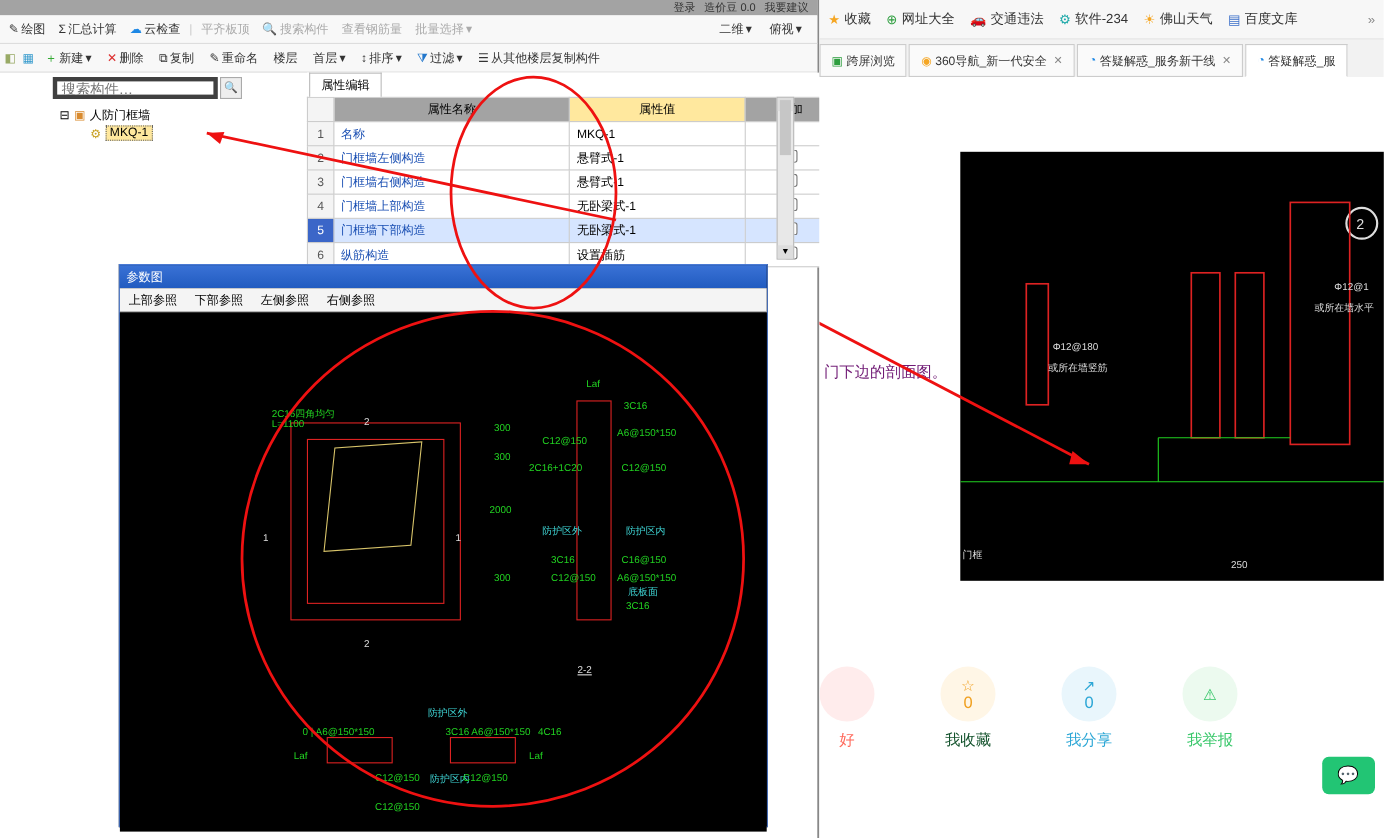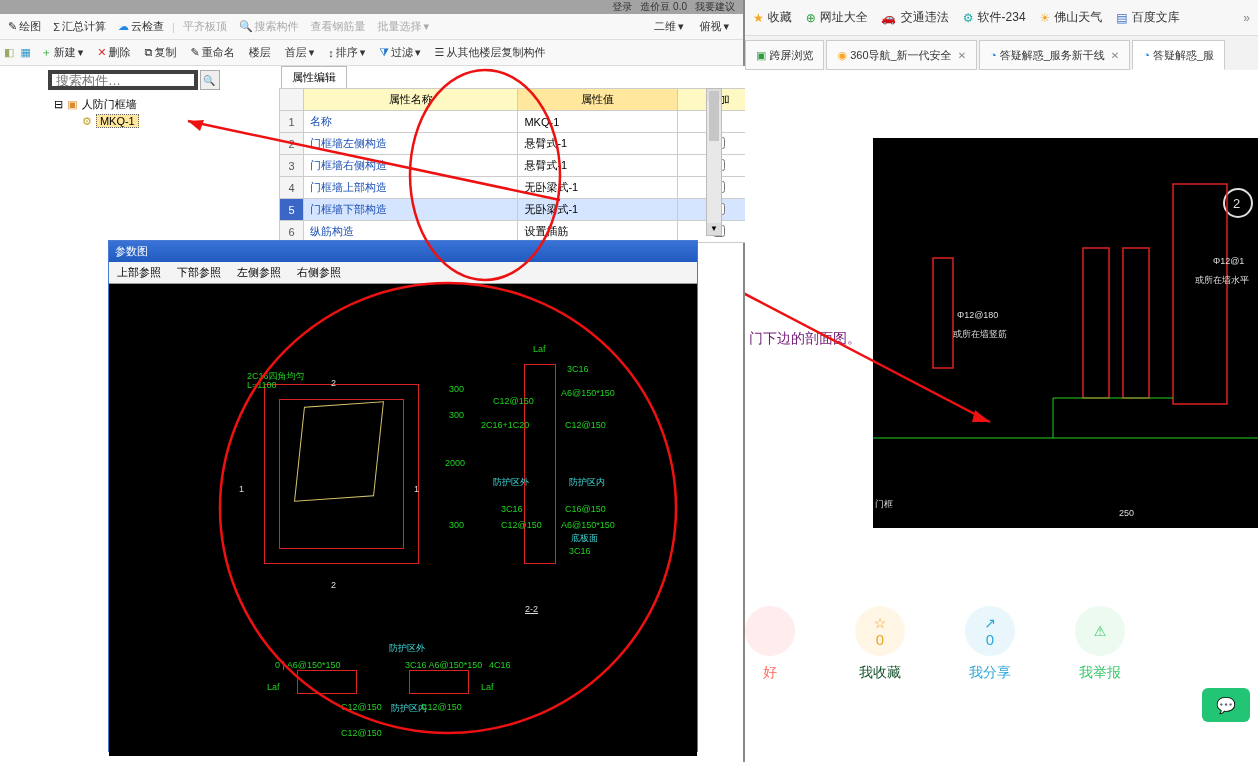--- a/index.html
+++ b/index.html
@@ -29,21 +29,21 @@
 .tree { position: absolute; top: 96px; left: 54px; font-size: 11px; }
 .tree-row { display: flex; align-items: center; gap: 4px; padding: 1px 0; }
 .tree-row.child { padding-left: 28px; }
 .tree-sel { background: #ffe89e; padding: 0 3px; border: 1px dotted #666; }
 
 
 .prop-panel { position: absolute; top: 66px; left: 238px; width: 482px; background: #fff; margin-left: 41px; }
 .prop-tab { display: inline-block; background: #fff; border: 1px solid #bbb; border-bottom: none; padding: 3px 10px; font-size: 11px; margin-left: 2px; }
 .prop-table { border: 1px solid #bbb; border-collapse: collapse; width: 100%; font-size: 11px; }
 .prop-table th, .prop-table td { border: 1px solid #ccc; padding: 3px 6px; text-align: left; height: 18px; }
-.prop-table th { background: #fef9c3; font-weight: normal; text-align: center; }
+.prop-table th { background: #a3a3a3; font-weight: normal; text-align: center; }
 .prop-table th.val { background: #ffe89e; }
 .prop-table .rownum { width: 24px; text-align: center; background: #f4f4f4; color: #555; }
 .prop-table .name-cell { color: #1a4fb3; }
 .prop-table tr.sel td { background: #d6e5ff; }
 .prop-table tr.sel td.rownum { background: #3b66c8; color: #fff; }
 .prop-table .chk { text-align: center; }
 .prop-table .chk input { width: 12px; height: 12px; }
 
 .vscroll { position: absolute; top: 88px; left: 706px; width: 16px; height: 148px; background: #e8e8e8; border: 1px solid #bbb; }
 .vscroll .thumb { position: absolute; top: 2px; left: 2px; right: 2px; height: 50px; background: #c6c6c6; }

